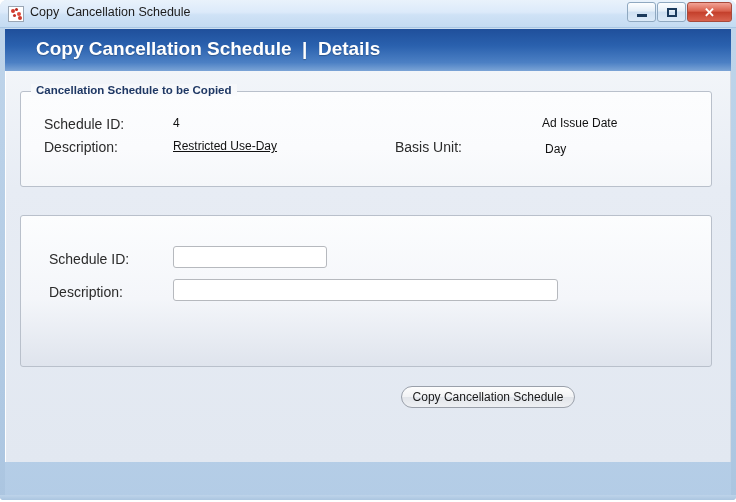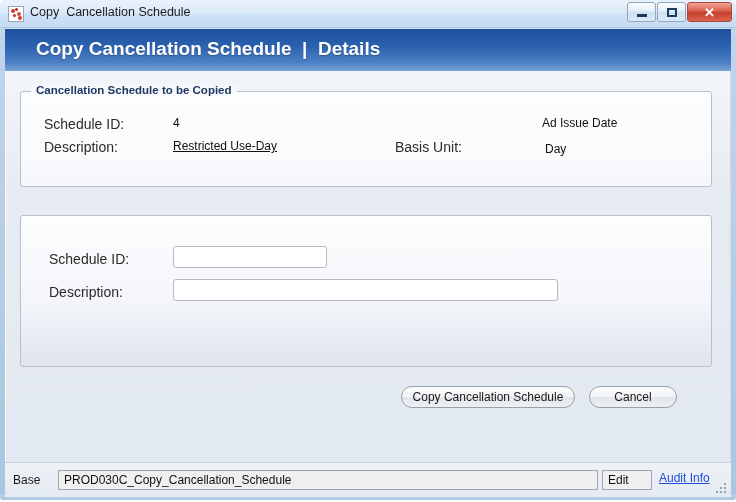--- a/index.html
+++ b/index.html
@@ -281,33 +281,18 @@
 
     <div class="groupbox" id="gb-new">
 
       <div class="field-label" style="left:28px; top:35px;">Schedule ID:</div>
       <input class="textinput" style="left: 152px; top: 30px; width: 154px; height: 22px;" value="">
 
       <div class="field-label" style="left:28px; top:68px;">Description:</div>
       <input class="textinput" style="left: 152px; top: 63px; width: 385px; height: 22px;" value="">
 
       <div class="pillbtn" style="left:380px; top:170px; width:174px; height:22px;">Copy Cancellation Schedule</div>
-      <div class="pillbtn" style="left:568px; top:170px; width:88px; height:22px;">Cancel</div>
     </div>
 
   </div>
 
-  <div class="statusbar">
-    <div class="sb-cell" id="sb-base-label">Base</div>
-    <div class="sb-cell" id="sb-base-field">PROD030C_Copy_Cancellation_Schedule</div>
-    <div class="sb-cell" id="sb-edit" style="text-align:left;">Edit</div>
-    <div id="sb-audit">Audit Info</div>
-    <div class="grip">
-      <i class="g1"></i>
-        <i class="g2"></i>
-        <i class="g3"></i>
-        <i class="g4"></i>
-        <i class="g5"></i>
-        <i class="g6"></i>
-    </div>
-  </div>
 
 </div>
 
 </body></html>

